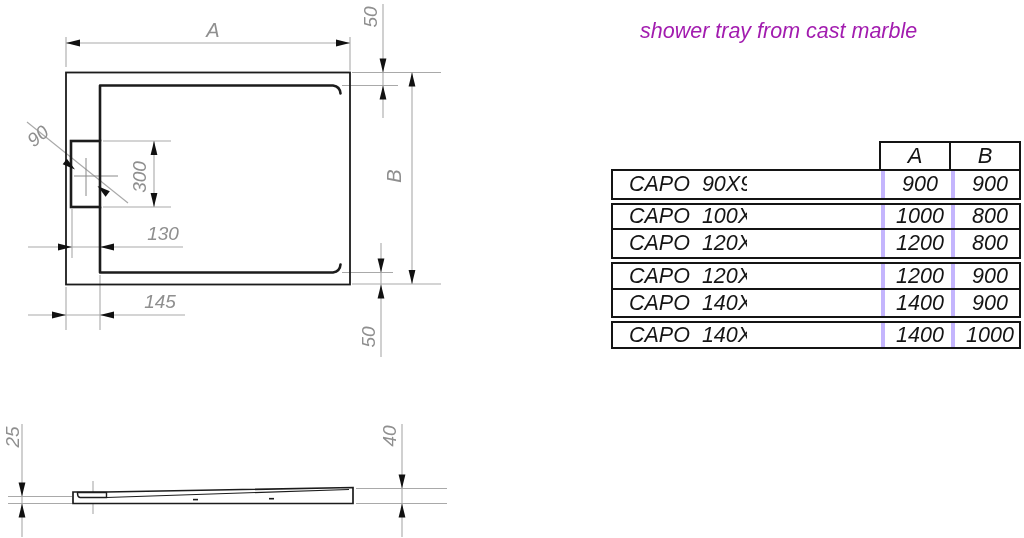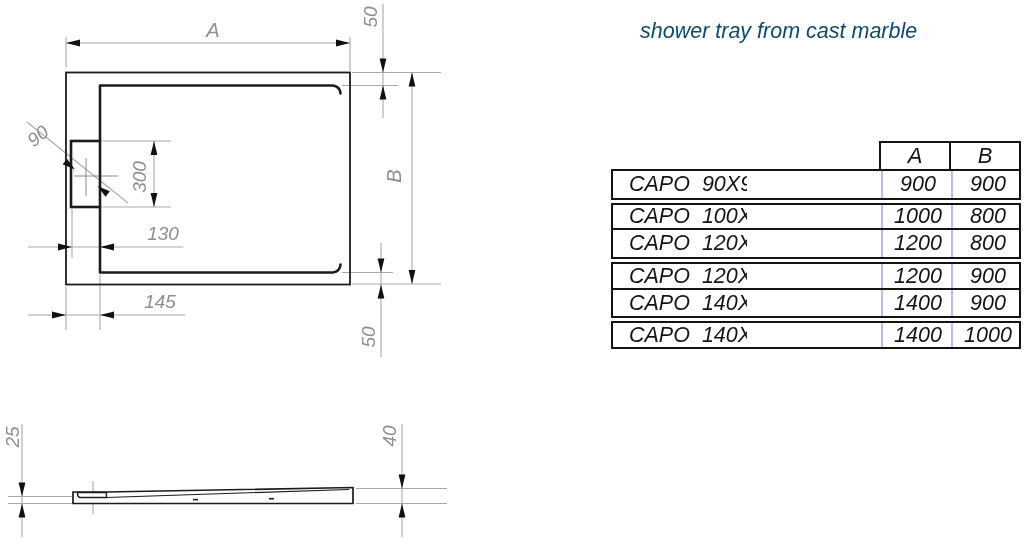--- a/index.html
+++ b/index.html
@@ -8,21 +8,21 @@
     font-family:"Liberation Sans",sans-serif;color:#151515;
   }
   svg{position:absolute;left:0;top:0;}
   .dimtext{
     font-family:"Liberation Sans",sans-serif;
     font-style:italic;
     fill:#8f8f8f;
   }
   .title{
     position:absolute;left:640px;top:16px;width:360px;
-    font-style:italic;font-size:21.5px;line-height:30px;color:#0c4a6e;
+    font-style:italic;font-size:21.5px;line-height:30px;color:#a21caf;
   }
   
   .thead{
     position:absolute;left:879px;top:141px;width:142px;height:30px;
     border:2px solid #141414;box-sizing:border-box;display:flex;
   }
   .thead .hcell{
     flex:1;text-align:center;line-height:25px;
     font-style:italic;font-size:22px;
   }
@@ -30,21 +30,21 @@
   .trow{
     position:absolute;left:611px;width:410px;
     border:2px solid #141414;box-sizing:border-box;
   }
   .trow .name{
     position:absolute;left:16px;top:0;bottom:0;right:272px;
     font-style:italic;font-size:21.5px;white-space:pre;overflow:hidden;
   }
   .trow .ca, .trow .cb{
     position:absolute;top:0;bottom:0;width:70px;
-    border-left:2px solid #c4b5fd;text-align:center;
+    border-left:4px solid #c4b5fd;text-align:center;
     font-style:italic;font-size:21.5px;
   }
   .trow .ca{left:268px;}
   .trow .cb{left:338px;}
 </style>
 </head>
 <body>
 
 <div class="page">
 

